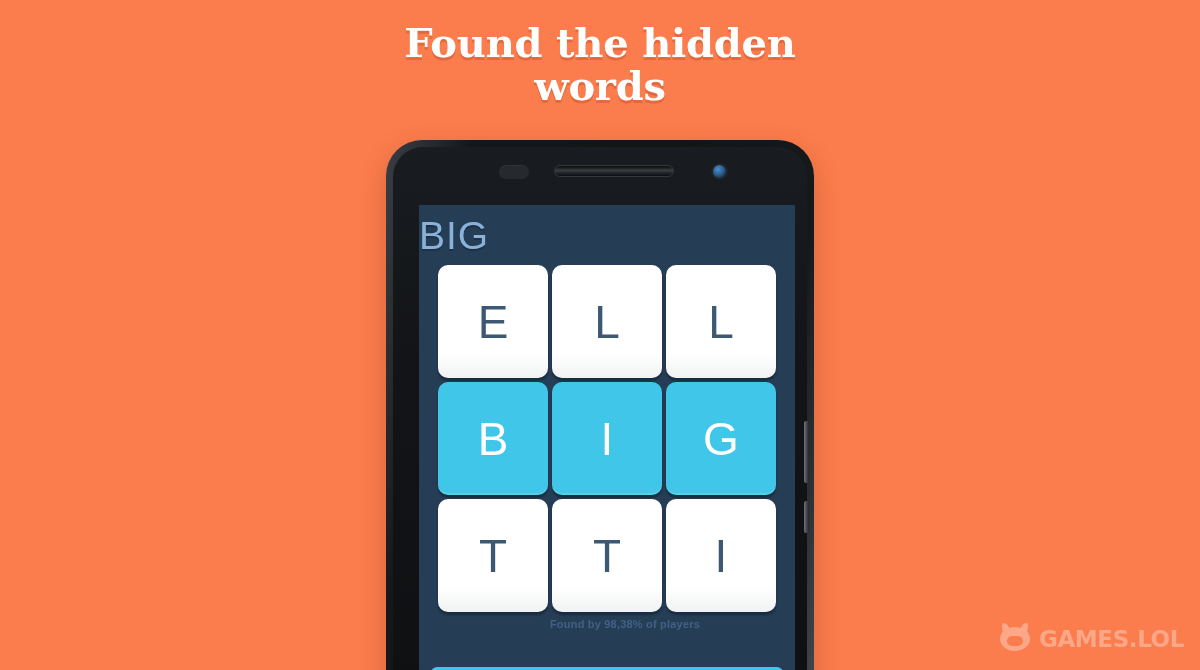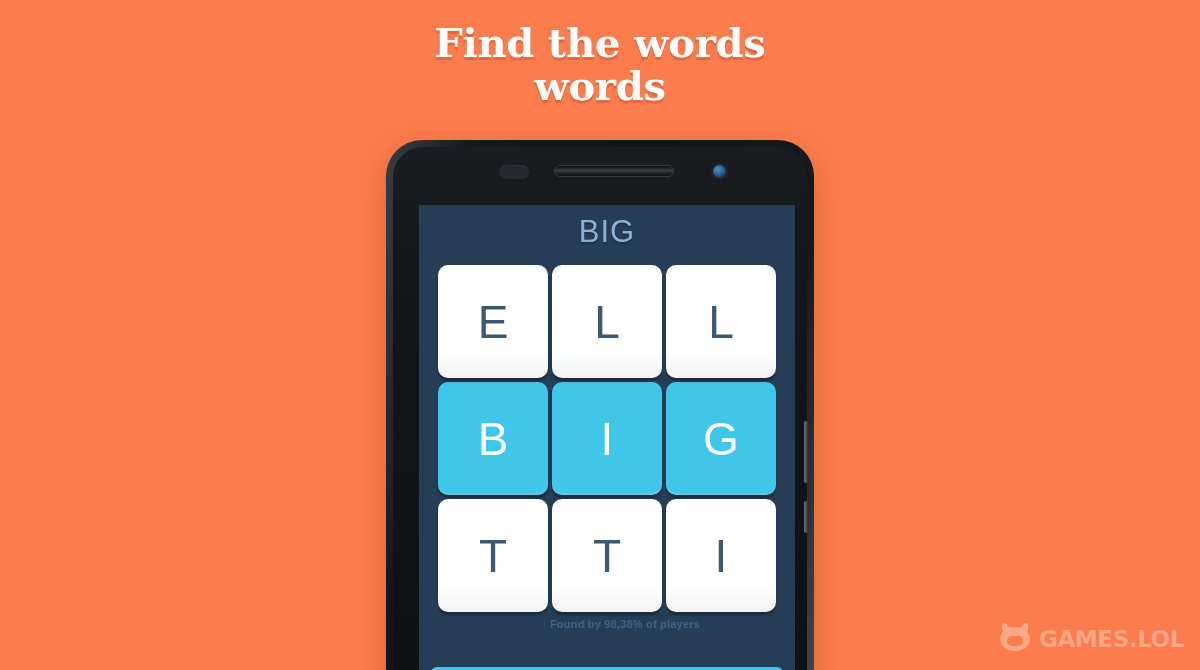--- a/index.html
+++ b/index.html
@@ -108,22 +108,22 @@
     height: 502px;
     background: #263d56;
     overflow: hidden;
   }
 
   .screen-word {
     position: absolute;
     top: 9px;
     left: 0;
     width: 376px;
-    text-align: center;
-    font-size: 31px;
+    text-align: left;
+    font-size: 39px;
     font-weight: 400;
     letter-spacing: 1px;
     color: #8ab1d8;
     text-shadow: 0 2px 0 rgba(22, 38, 56, 0.55);
   }
 
   
   .grid {
     position: absolute;
     left: 19px;
@@ -195,21 +195,21 @@
     font-family: "DejaVu Sans", "Liberation Sans", sans-serif;
     font-weight: bold;
     font-size: 23px;
     letter-spacing: -0.4px;
     color: #ffffff;
   }
 </style>
 </head>
 <body>
 
-<div class="headline">Find the words
+<div class="headline">Found the hidden
 words</div>
 
 <div class="phone">
   <div class="phone-inner">
 
     <div class="sensor"></div>
     <div class="speaker"></div>
     <div class="camera"></div>
 
     <div class="screen">

